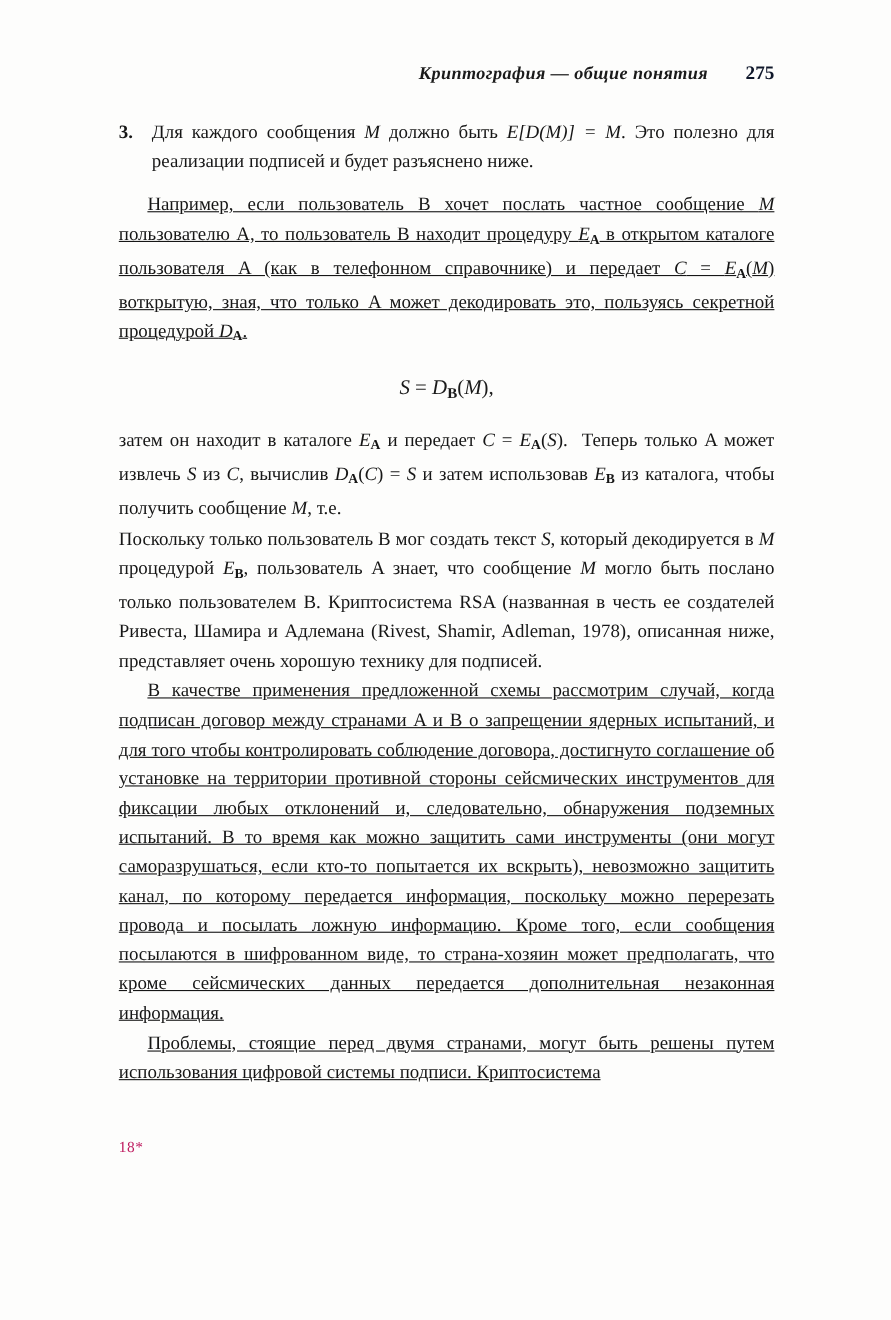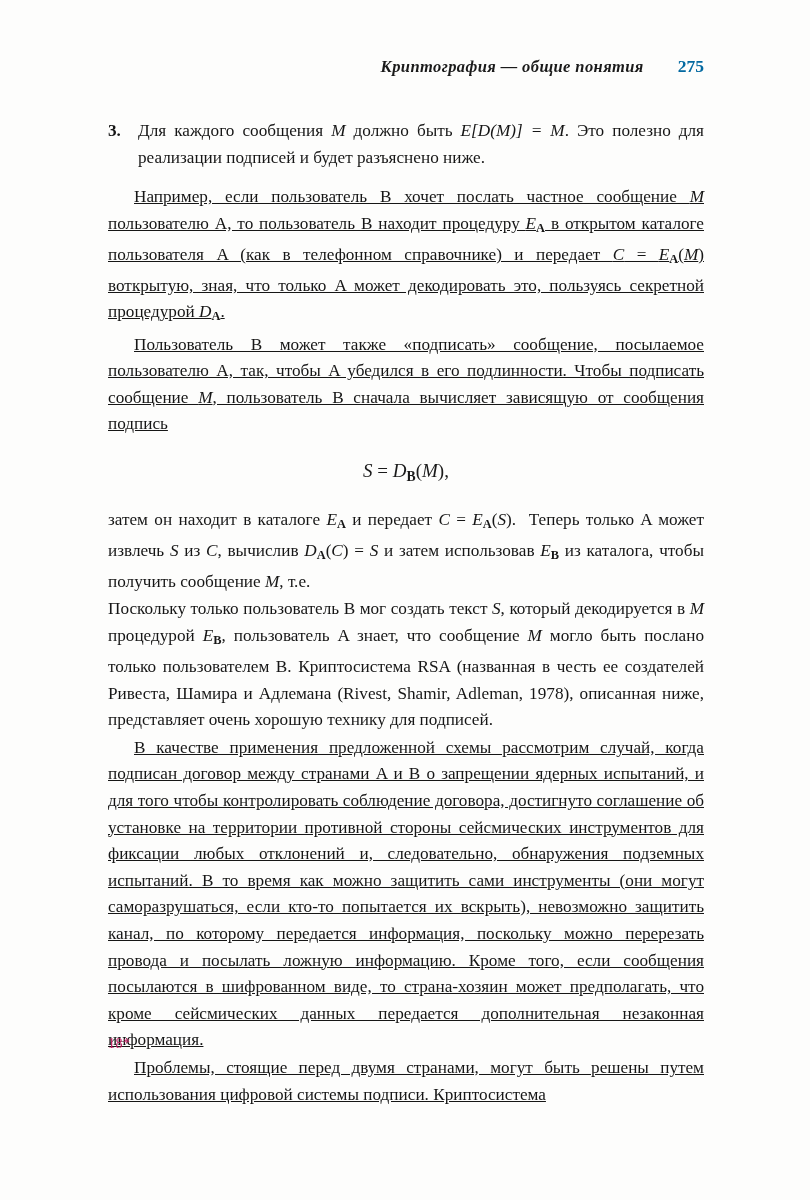--- a/index.html
+++ b/index.html
@@ -26,33 +26,33 @@
     position: absolute;
     left: 108px;
     top: 56px;
     width: 596px;
   }
   .header {
     display: flex;
     align-items: baseline;
     justify-content: flex-end;
     gap: 34px;
-    margin-bottom: 41px;
+    margin-bottom: 30px;
   }
   .running-title {
     font-style: italic;
     font-weight: bold;
     font-size: 16.5px;
     letter-spacing: 0.4px;
     color: #1a1a1a;
   }
   .page-number {
     font-weight: bold;
     font-size: 17.5px;
-    color: #0369a1;
+    color: #0f172a;
   }
   p.para {
     margin: 0 0 1px 0;
     font-size: 17.2px;
     line-height: 26.6px;
     text-align: justify;
     text-justify: inter-word;
     color: #161616;
   }
   p.indent {
@@ -111,23 +111,20 @@
     <p class="para numbered">
       <span class="num">3.</span><span>Для каждого сообщения </span><span class="mathi">M</span><span> должно быть </span><span class="mathi">E[D(M)] = M</span><span>. Это полезно для реализации подписей и будет разъяснено ниже.</span>
     </p>
 
     <div class="spacer-sm"></div>
 
     <p class="para indent">
       Например, если пользователь B хочет послать частное сообщение <span class="mathi">M</span> пользователю A, то пользователь B находит процедуру <span class="mathi">E<span class="sub">A</span></span> в открытом каталоге пользователя A (как в телефонном справочнике) и передает <span class="mathi">C</span> = <span class="mathi">E<span class="sub">A</span></span>(<span class="mathi">M</span>) воткрытую, зная, что только A может декодировать это, пользуясь секретной процедурой <span class="mathi">D<span class="sub">A</span></span>.
     </p>
 
-    <p class="para indent">
-      Пользователь B может также «подписать» сообщение, посылаемое пользователю A, так, чтобы A убедился в его подлинности. Чтобы подписать сообщение <span class="mathi">M</span>, пользователь B сначала вычисляет зависящую от сообщения подпись
-    </p>
 
     <div class="equation">
       <span class="mathi">S</span> = <span class="mathi">D<span class="sub">B</span></span>(<span class="mathi">M</span>),
     </div>
 
     <p class="para">
       затем он находит в каталоге <span class="mathi">E<span class="sub">A</span></span> и передает <span class="mathi">C</span> = <span class="mathi">E<span class="sub">A</span></span>(<span class="mathi">S</span>). &nbsp;Теперь только A может извлечь <span class="mathi">S</span> из <span class="mathi">C</span>, вычислив <span class="mathi">D<span class="sub">A</span></span>(<span class="mathi">C</span>) = <span class="mathi">S</span> и затем использовав <span class="mathi">E<span class="sub">B</span></span> из каталога, чтобы получить сообщение <span class="mathi">M</span>, т.е.
     </p>
 
 

